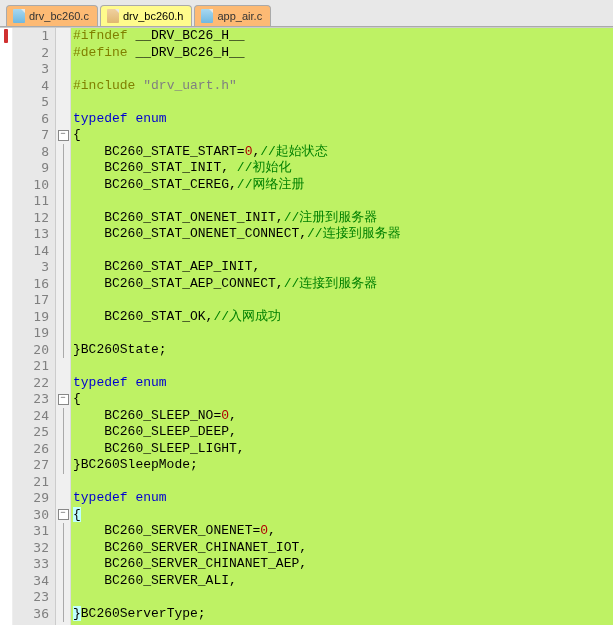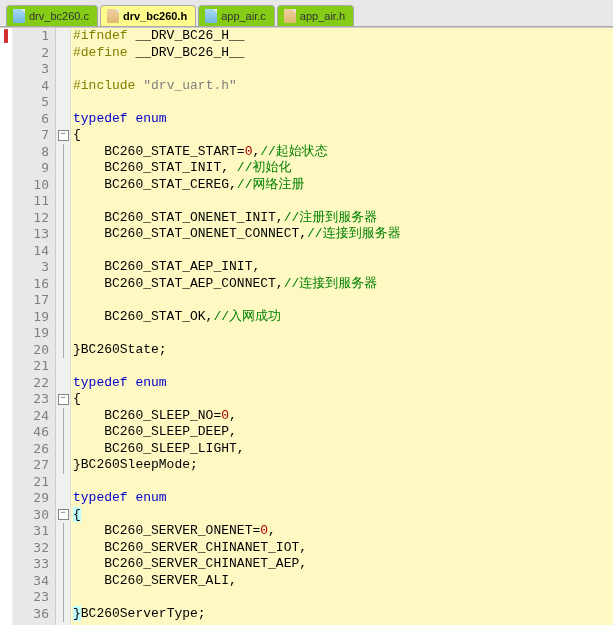--- a/index.html
+++ b/index.html
@@ -18,30 +18,30 @@
     padding-left: 6px;
   }
   .tab {
     display: flex;
     align-items: center;
     padding: 3px 8px 3px 6px;
     border: 1px solid #aaa;
     border-bottom: none;
     border-radius: 4px 4px 0 0;
     margin-right: 2px;
-    background: #84cc16;
+    background: #fdba74;
     cursor: pointer;
     font-family: Tahoma, Arial, sans-serif;
     font-size: 11px;
     color: #333;
     height: 14px;
   }
   .tab.active {
     background: #fffb8c;
-    font-weight: bold;
+    font-weight: normal;
     color: #000;
   }
   .tab .file-icon {
     width: 12px;
     height: 14px;
     margin-right: 4px;
     position: relative;
   }
   .icon-c { background: linear-gradient(#a8d8f0, #6fb8e0); border-radius: 1px; }
   .icon-h { background: linear-gradient(#f0d0a0, #e0b870); border-radius: 1px; }
@@ -97,21 +97,21 @@
     text-align: center;
     color: #555;
   }
   .fold-line {
     width: 1px;
     height: 100%;
     background: #aaa;
   }
   .code-area {
     flex: 1;
-    background: #fef9c3;
+    background: #bef264;
     padding-left: 2px;
     white-space: pre;
   }
   .code-line {
     height: 16.5px;
     line-height: 16.5px;
   }
   .bkmk {
     width: 12px;
     background: #fff;
@@ -141,24 +141,20 @@
       <span class="file-icon icon-c"></span>
       <span>drv_bc260.c</span>
     </div>
     <div class="tab active">
       <span class="file-icon icon-h"></span>
       <span>drv_bc260.h</span>
     </div>
     <div class="tab">
       <span class="file-icon icon-c"></span>
       <span>app_air.c</span>
-    </div>
-    <div class="tab">
-      <span class="file-icon icon-h"></span>
-      <span>app_air.h</span>
     </div>
   </div>
 
 <div class="editor-wrap">
   <div class="bkmk" id="bkmk">
       <div class="line-row">
         <div class="mark"></div>
       </div>
       <div class="line-row"></div>
       <div class="line-row"></div>
@@ -214,21 +210,21 @@
       <div class="line-row">3</div>
       <div class="line-row">16</div>
       <div class="line-row">17</div>
       <div class="line-row">19</div>
       <div class="line-row">19</div>
       <div class="line-row">20</div>
       <div class="line-row">21</div>
       <div class="line-row">22</div>
       <div class="line-row">23</div>
       <div class="line-row">24</div>
-      <div class="line-row">46</div>
+      <div class="line-row">25</div>
       <div class="line-row">26</div>
       <div class="line-row">27</div>
       <div class="line-row">21</div>
       <div class="line-row">29</div>
       <div class="line-row">30</div>
       <div class="line-row">31</div>
       <div class="line-row">32</div>
       <div class="line-row">33</div>
       <div class="line-row">34</div>
       <div class="line-row">23</div>

